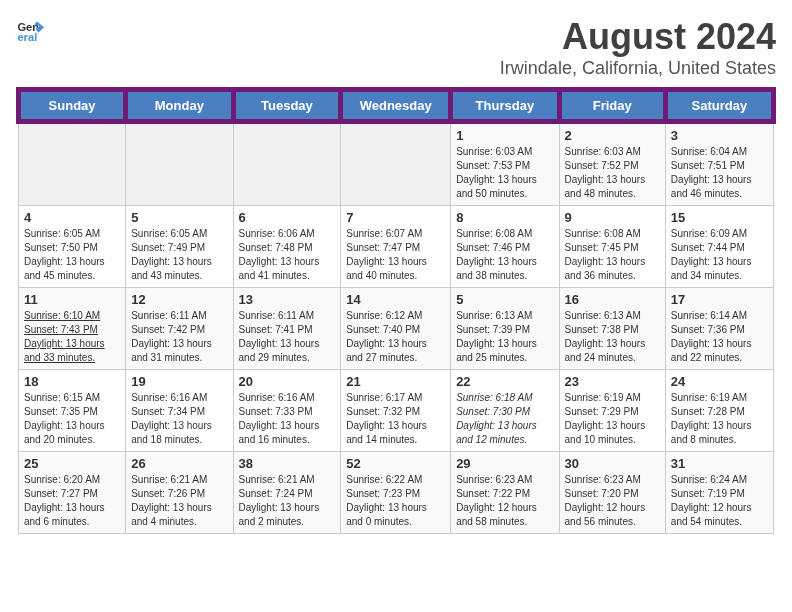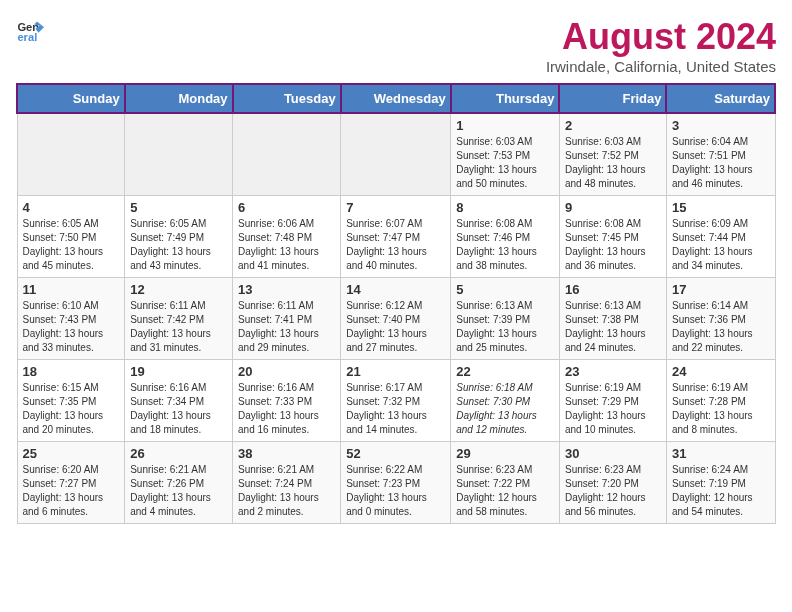--- a/index.html
+++ b/index.html
@@ -24,38 +24,38 @@
     .logo-icon {
       width: 28px;
       height: 28px;
     }
     .title-block {
       text-align: right;
     }
     .calendar-title {
       font-size: 36px;
       font-weight: bold;
-      color: #be185d;
+      color: #404040;
     }
     .calendar-subtitle {
-      font-size: 15px;
+      font-size: 18px;
       color: #555;
     }
     table {
       width: 100%;
       border-collapse: collapse;
     }
     thead th {
       background-color: #4a7fc1;
       color: #fff;
       font-size: 13px;
       font-weight: bold;
       padding: 6px 4px;
-      text-align: right;
-      border: 2px solid #701a75;
+      text-align: center;
+      border: 5px solid #701a75;
     }
     tbody td {
       vertical-align: top;
       padding: 4px 5px;
       border: 1px solid #ccc;
       font-size: 10.5px;
       color: #333;
       width: 113px;
       min-height: 80px;
       background: #fff;
@@ -183,21 +183,21 @@
           <span class="day-number">15</span>
           <div class="day-info" style="white-space: pre-line;">Sunrise: 6:09 AM
 Sunset: 7:44 PM
 Daylight: 13 hours
 and 34 minutes.</div>
         </td>
       </tr>
       <tr>
         <td>
           <span class="day-number">11</span>
-          <div class="day-info" style="white-space: pre-line;">Sunrise: 6:10 AM
+          <div class="day-info" style="white-space: pre-line; text-decoration: underline;">Sunrise: 6:10 AM
 Sunset: 7:43 PM
 Daylight: 13 hours
 and 33 minutes.</div>
         </td>
         <td>
           <span class="day-number">12</span>
           <div class="day-info" style="white-space: pre-line;">Sunrise: 6:11 AM
 Sunset: 7:42 PM
 Daylight: 13 hours
 and 31 minutes.</div>

